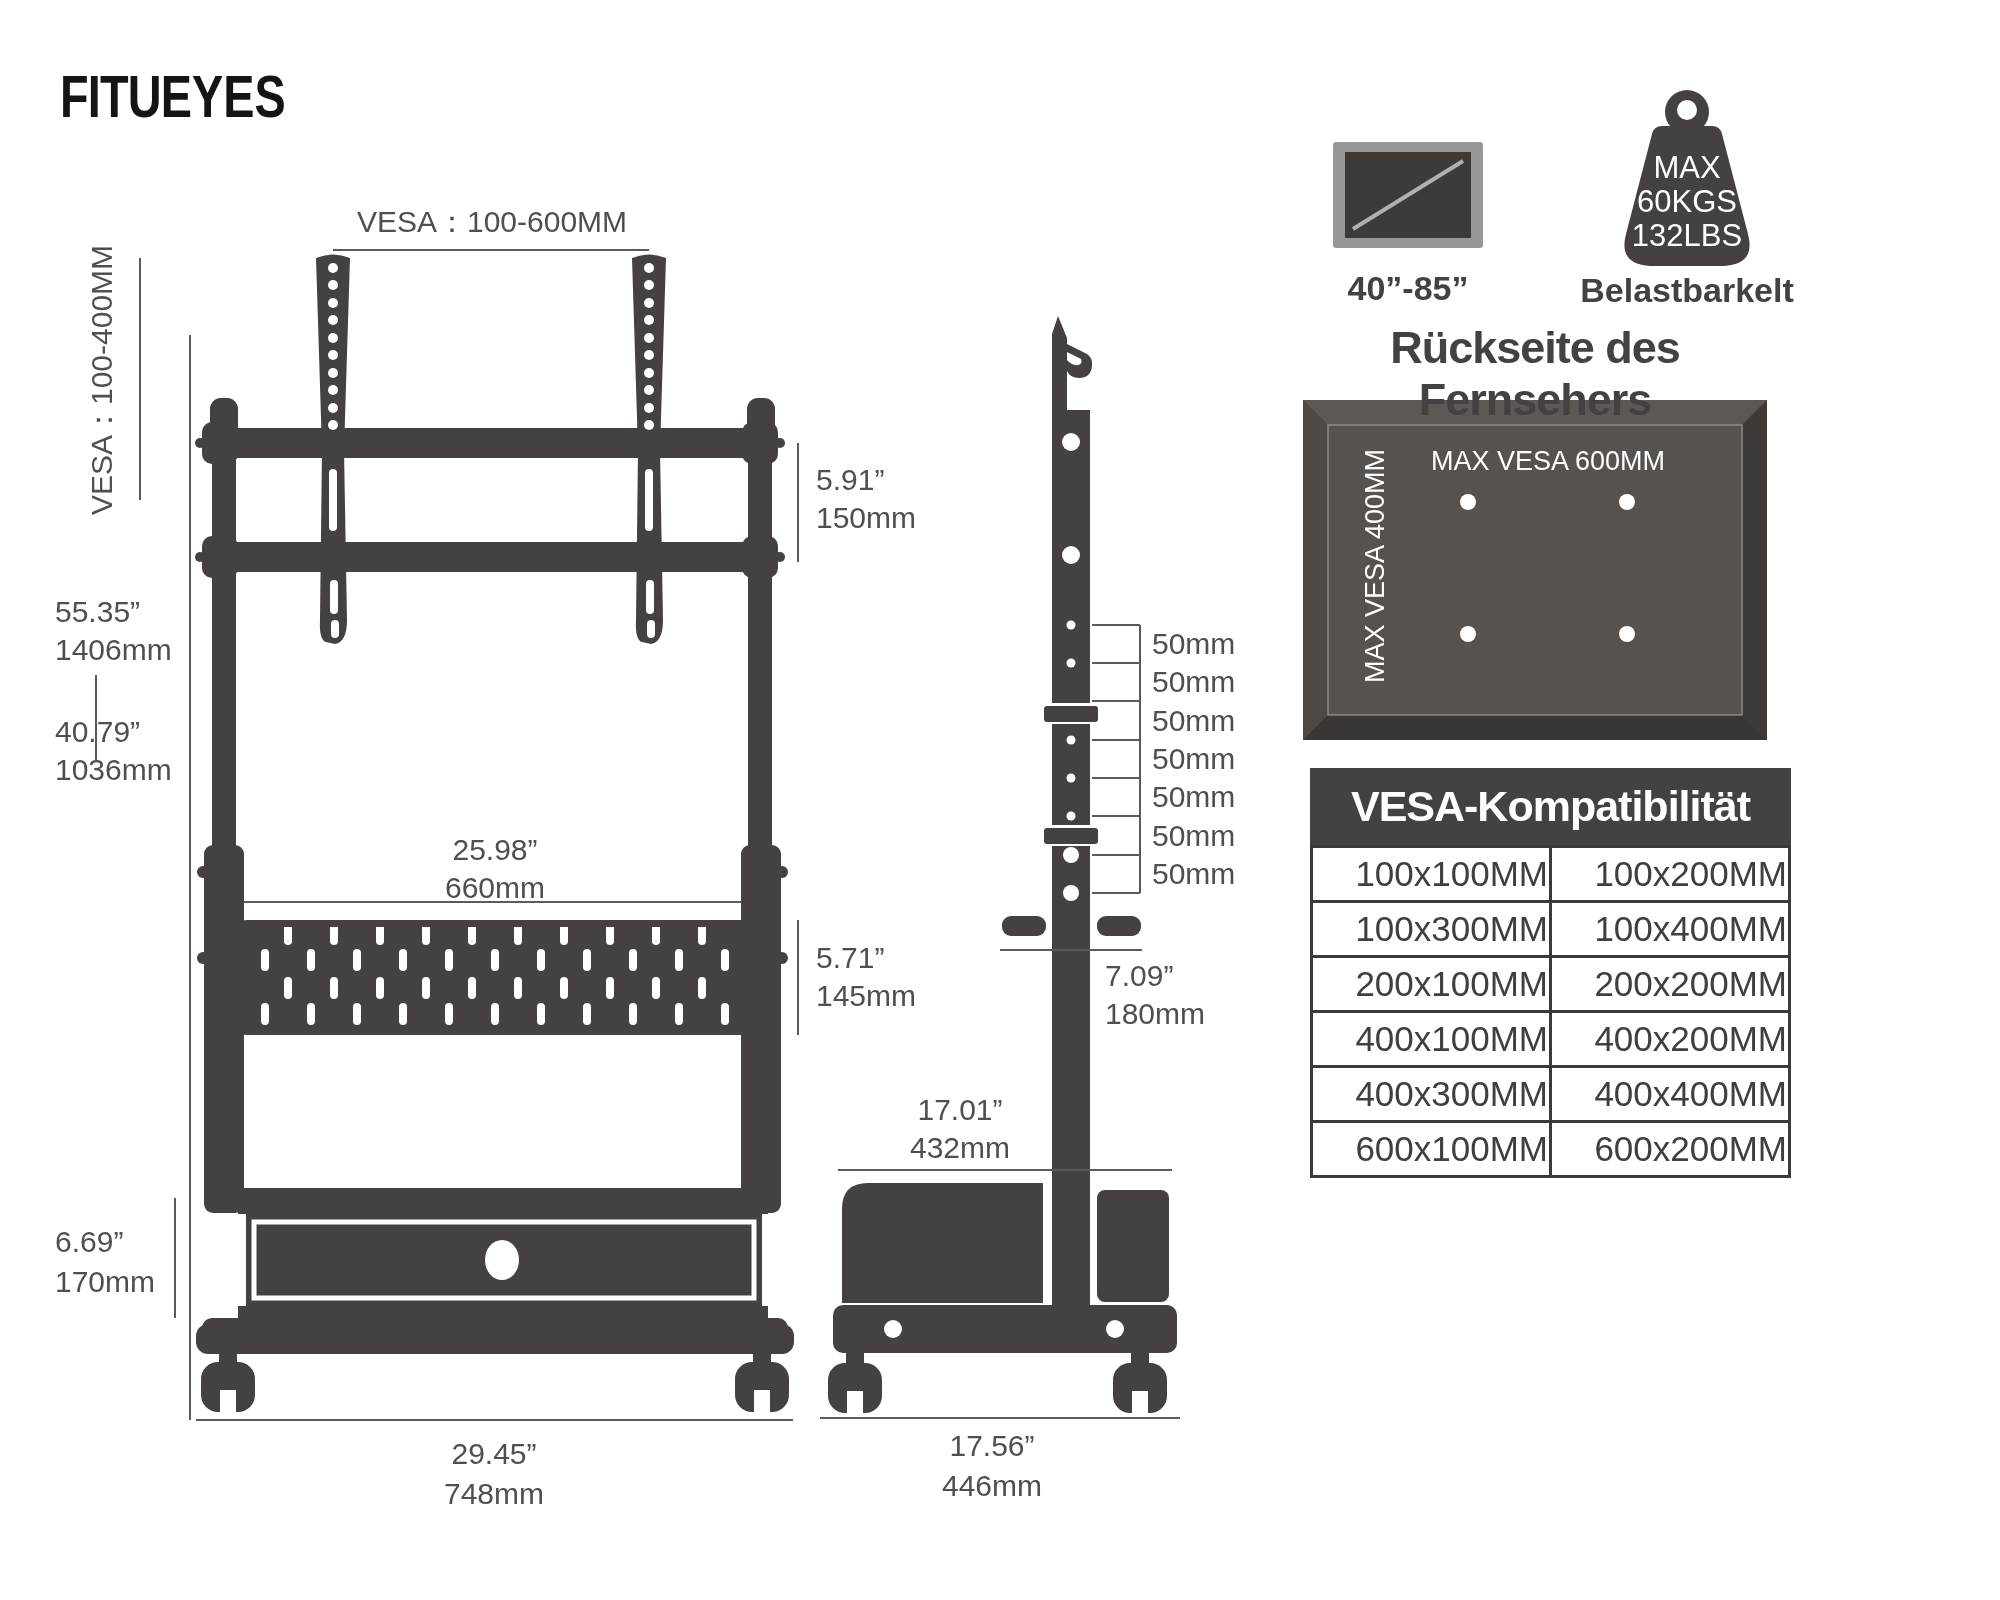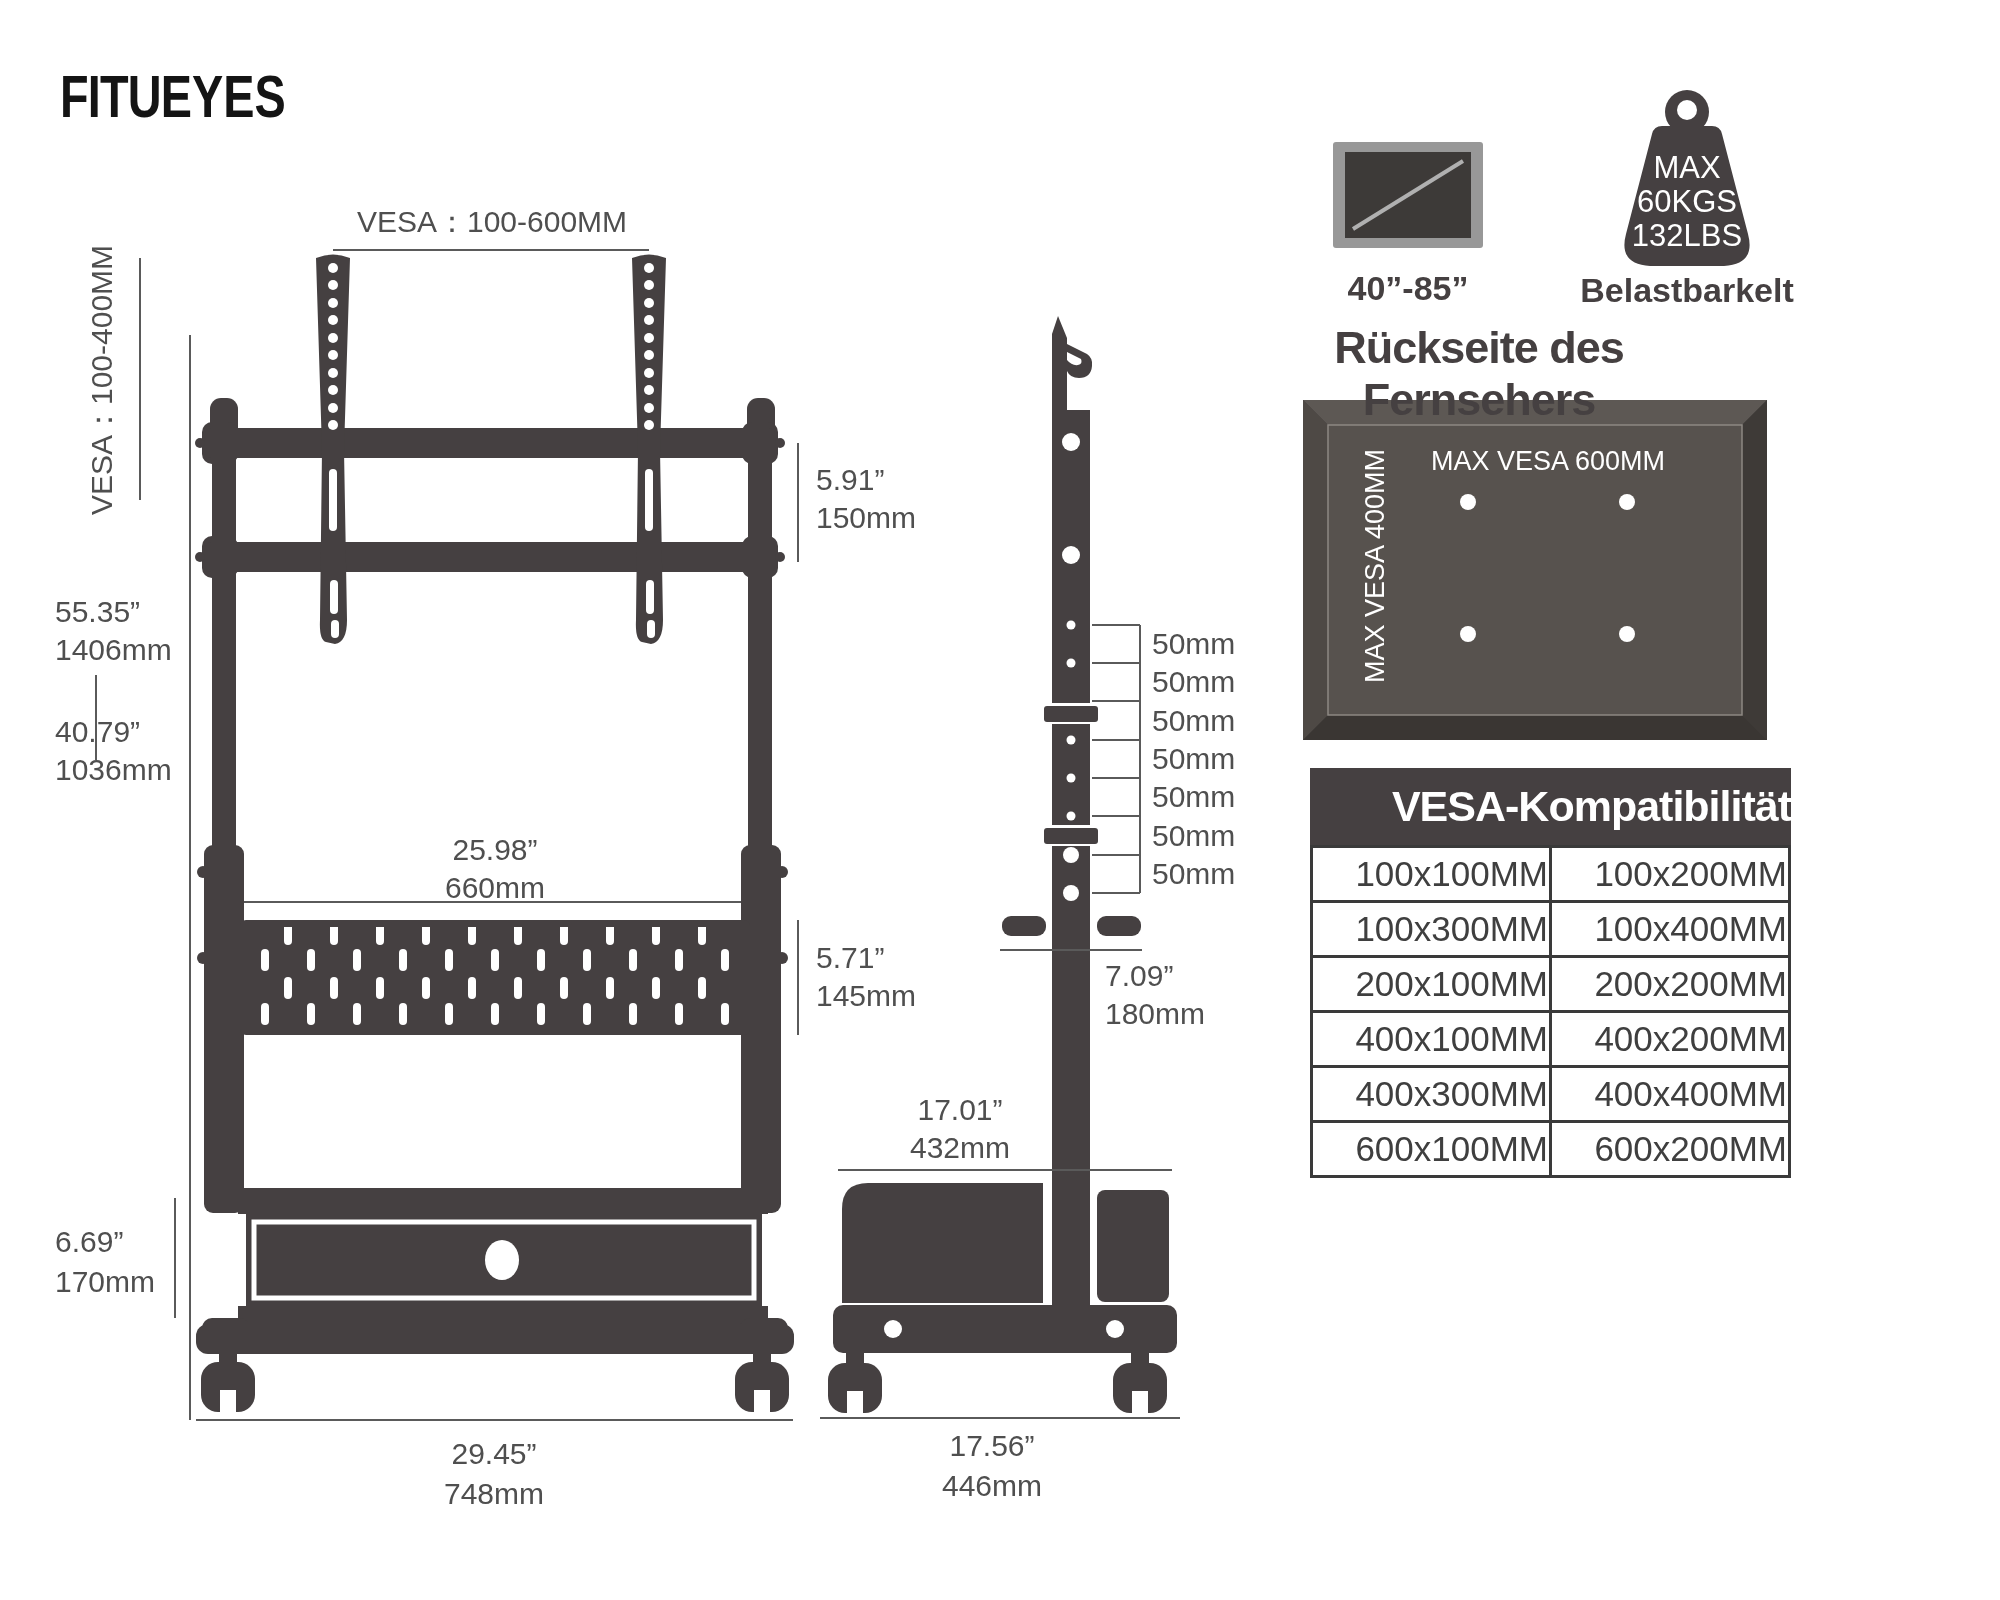--- a/index.html
+++ b/index.html
@@ -3,24 +3,24 @@
 <meta charset="utf-8">
 <style>
   html,body{margin:0;padding:0;background:#fff;}
   .canvas{position:relative;width:2000px;height:1600px;background:#ffffff;overflow:hidden;
           font-family:"Liberation Sans", sans-serif;}
   svg{position:absolute;left:0;top:0;}
   .logo{position:absolute;left:60px;top:62px;font-size:60px;color:#141414;
         transform:scaleX(0.78);transform-origin:left top;white-space:nowrap;letter-spacing:-1px;}
   .logo .fitu{font-weight:700;}
   .logo .eyes{font-weight:900;letter-spacing:0px;}
-  .back-title{position:absolute;left:1229px;top:322px;width:500px;text-align:center;
+  .back-title{position:absolute;left:1285px;top:322px;width:500px;text-align:center;
               font-size:45px;font-weight:700;color:#454041;letter-spacing:-1px;}
   .vesa-wrap{position:absolute;left:1310px;top:768px;width:481px;}
-  .vesa-head{height:77px;line-height:77px;background:#454041;color:#ffffff;text-align:right;
+  .vesa-head{height:77px;line-height:77px;background:#454041;color:#ffffff;text-align:center;
              font-size:43px;font-weight:700;letter-spacing:-1px;}
   table.vesa{border-collapse:collapse;width:100%;table-layout:fixed;}
   table.vesa td{border:3px solid #3a3a3a;height:50px;text-align:right;vertical-align:middle;
                 font-size:35px;color:#3f3f3f;}
   .dimtxt{fill:#4f4f4f;font-size:30px;}
   .dimline{stroke:#5a5a5a;stroke-width:2;}
   .ink{fill:#454041;}
   .wtxt{fill:#ffffff;}
 </style>
 </head>

